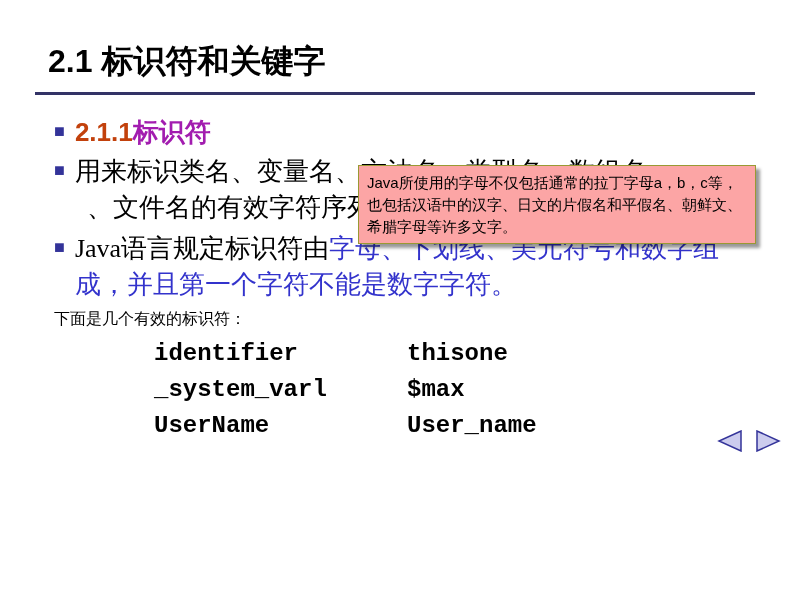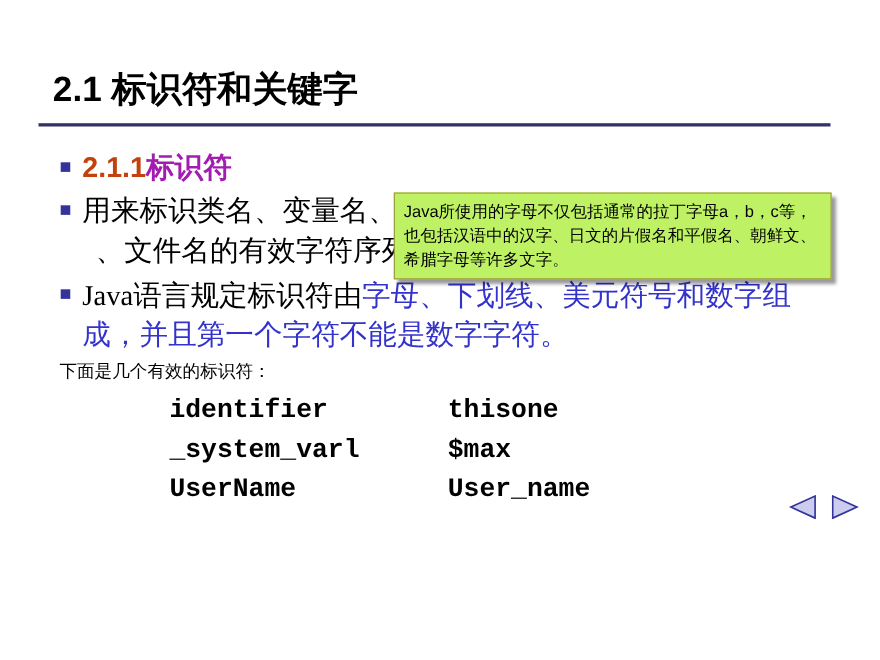--- a/index.html
+++ b/index.html
@@ -11,21 +11,20 @@
       width: 800px;
       height: 600px;
       background: #fff;
       font-family: "SimSun", "宋体", serif;
       position: relative;
       overflow: hidden;
     }
     .slide {
       padding: 40px 40px 20px 40px;
       position: relative;
-      margin-top: 20px;
     }
     .title {
       font-size: 32px;
       font-weight: bold;
       font-family: "SimHei", "黑体", sans-serif;
       margin-bottom: 8px;
       padding-left: 8px;
     }
     .title-underline {
       width: 720px;
@@ -86,24 +85,24 @@
     }
     .example-row {
       display: flex;
       gap: 23px;
     }
     .example-col1 {
       width: 230px;
     }
     .callout {
       position: absolute;
-      top: 155px;
+      top: 165px;
       left: 358px;
       width: 398px;
-      background: #bef264;
+      background: #fca5a5;
       border: 1px solid #999933;
       padding: 6px 8px;
       font-size: 15px;
       line-height: 1.45;
       font-family: "SimSun", "宋体", sans-serif;
       box-shadow: 4px 4px 3px rgba(0,0,0,0.4);
       z-index: 10;
     }
     .nav {
       position: absolute;

